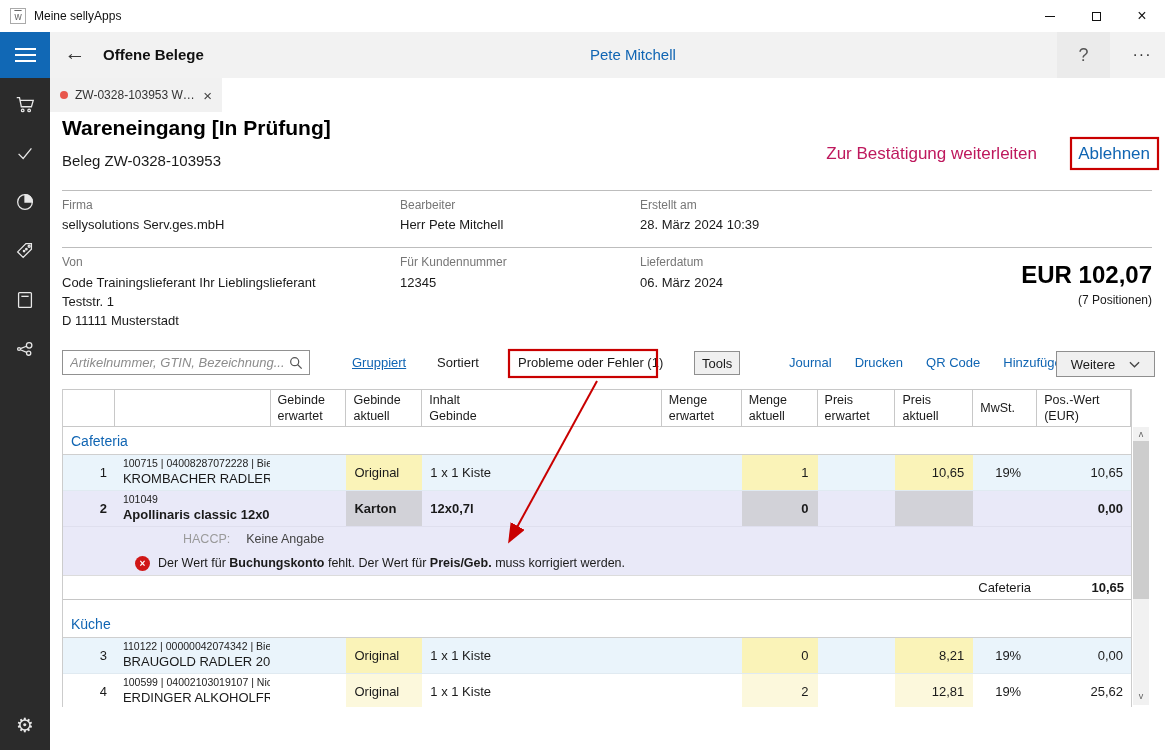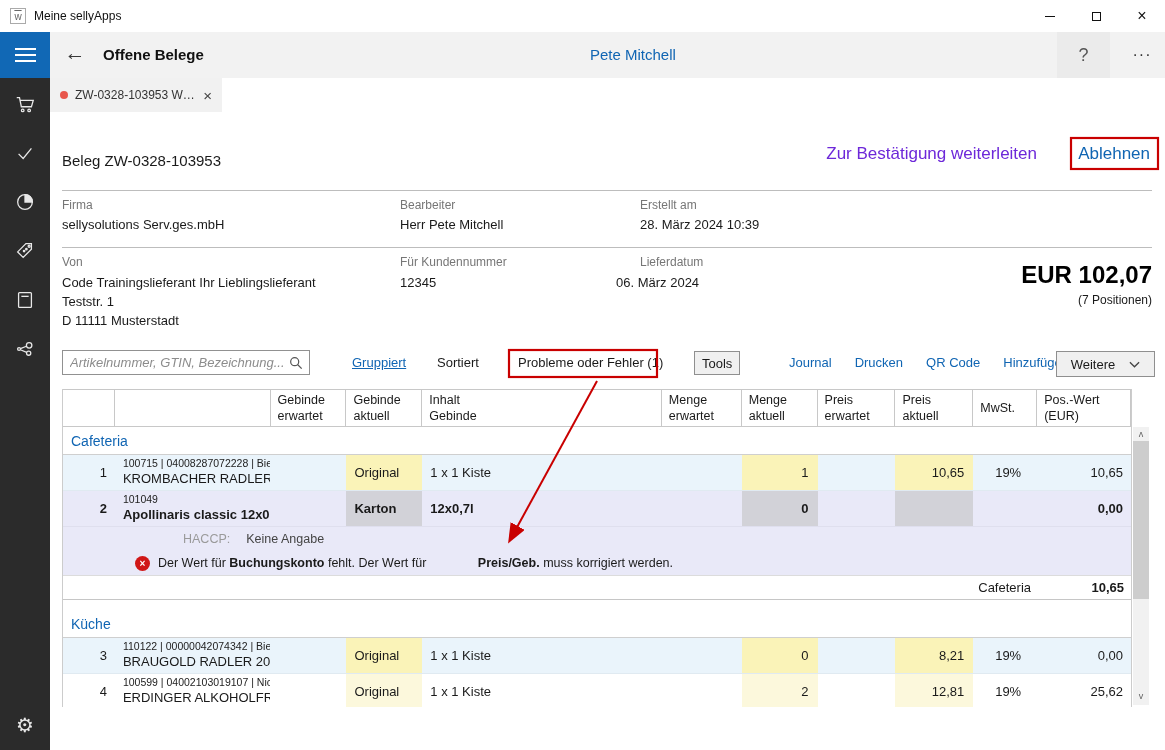--- a/index.html
+++ b/index.html
@@ -40,21 +40,21 @@
               align-items:center; justify-content:center; color:#e8e8e8; font-size:20px;
               font-family:"DejaVu Sans",sans-serif; }
   
   .main{ position:absolute; left:50px; top:78px; right:0; bottom:0; background:#fff; }
   .tab{ position:absolute; left:0; top:0; width:172px; height:34px; background:#f1f1f1;
         display:flex; align-items:center; padding:0 10px; gap:7px; font-size:12px; color:#333;}
   .tab-dot{ width:8px; height:8px; border-radius:50%; background:#e8564c; flex:0 0 auto;}
   .tab-close{ margin-left:auto; font-size:15px; color:#444; }
   .doc-title{ position:absolute; left:12px; top:38px; font-size:21px; font-weight:bold; color:#000;}
   .doc-sub{ position:absolute; left:12px; top:74px; font-size:15px; color:#1a1a1a;}
-  .act-forward{ position:absolute; right:128px; top:66px; font-size:17px; color:#6d28d9;}
+  .act-forward{ position:absolute; right:128px; top:66px; font-size:17px; color:#be185d;}
   .act-reject{ position:absolute; right:15px; top:66px; font-size:17px; color:#1065b3;}
   .divider{ position:absolute; left:12px; right:13px; height:1px; background:#bdbdbd;}
   .fld-label{ position:absolute; font-size:12px; color:#767676;}
   .fld-value{ position:absolute; font-size:13px; color:#1a1a1a; line-height:18.5px;}
   .doc-total{ position:absolute; right:13px; top:183px; font-size:24px; font-weight:bold; color:#000;}
   .doc-total-sub{ position:absolute; right:13px; top:215px; font-size:12px; color:#1a1a1a;}
   
   .search-box{ position:absolute; left:12px; top:272px; width:248px; height:25px;
                border:1px solid #919191; background:#fff; display:flex; align-items:center;}
   .search-box input{ border:none; outline:none; flex:1; height:100%; padding:0 4px 0 7px;
@@ -205,20 +205,21 @@
   </div>
 
   <div class="main">
 
     <div class="tab">
       <span class="tab-dot"></span>
       <span>ZW-0328-103953 W…</span>
       <span class="tab-close">×</span>
     </div>
 
+    <div class="doc-title">Wareneingang [In Prüfung]</div>
     <div class="doc-sub">Beleg ZW-0328-103953</div>
     <span class="act-forward">Zur Bestätigung weiterleiten</span>
     <span class="act-reject">Ablehnen</span>
 
     <div class="divider" style="top:112px"></div>
 
     <span class="fld-label" style="left:12px;top:120px">Firma</span>
     <span class="fld-value" style="left:12px;top:138px">sellysolutions Serv.ges.mbH</span>
     <span class="fld-label" style="left:350px;top:120px">Bearbeiter</span>
     <span class="fld-value" style="left:350px;top:138px">Herr Pete Mitchell</span>
@@ -227,21 +228,21 @@
 
     <div class="divider" style="top:169px"></div>
 
     <span class="fld-label" style="left:12px;top:177px">Von</span>
     <span class="fld-value" style="left:12px;top:196px">Code Trainingslieferant Ihr Lieblingslieferant</span>
     <span class="fld-value" style="left:12px;top:215px">Teststr. 1</span>
     <span class="fld-value" style="left:12px;top:234px">D 11111 Musterstadt</span>
     <span class="fld-label" style="left:350px;top:177px">Für Kundennummer</span>
     <span class="fld-value" style="left:350px;top:196px">12345</span>
     <span class="fld-label" style="left:590px;top:177px">Lieferdatum</span>
-    <span class="fld-value" style="left:566px;top:196px">06. März 2024</span>
+    <span class="fld-value" style="left:590px;top:196px">06. März 2024</span>
 
     <div class="doc-total">EUR 102,07</div>
     <div class="doc-total-sub">(7 Positionen)</div>
 
     <div class="search-box">
       <input type="text" placeholder="Artikelnummer, GTIN, Bezeichnung..." style="">
       <span class="search-ico">
         <svg width="14" height="14" viewBox="0 0 16 16" fill="none" stroke="#555" stroke-width="1.4">
           <circle cx="6.5" cy="6.5" r="4.6"></circle>
             <line x1="10" y1="10" x2="14.5" y2="14.5"></line>
@@ -319,21 +320,21 @@
           <div class="td num-right bg-gray" style="width: 78px;"></div>
           <div class="td mwst-right" style="width: 64px;"></div>
           <div class="td num-right pos-pad" style="width: 94px;">0,00</div>
         </div>
         <div class="note-row tone-lavender">
           <div class="note-label">HACCP:</div>
           <div class="note-text">Keine Angabe</div>
         </div>
         <div class="error-row tone-lavender">
           <div class="error-icon">×</div>
-          <div class="error-text"><span>Der Wert für </span><span style="font-weight: bold;">Buchungskonto</span><span> fehlt. Der Wert für </span><span style="font-weight: bold; margin-left: 48px;">Preis/Geb.</span><span> muss korrigiert werden.</span></div>
+          <div class="error-text"><span>Der Wert für </span><span style="font-weight: bold;">Buchungskonto</span><span> fehlt. Der Wert für </span><span style="font-weight: bold;">Preis/Geb.</span><span> muss korrigiert werden.</span></div>
         </div>
         <div class="subtotal-row">
           <div class="sub-label">Cafeteria</div>
           <div class="sub-value">10,65</div>
         </div>
         <div class="group-spacer"></div>
         <div class="group-header">Küche</div>
         <div class="trow data-row tone-blue">
           <div class="td num-cell" style="width: 52px;">3</div>
           <div class="td desc-cell" style="width: 156px;">

